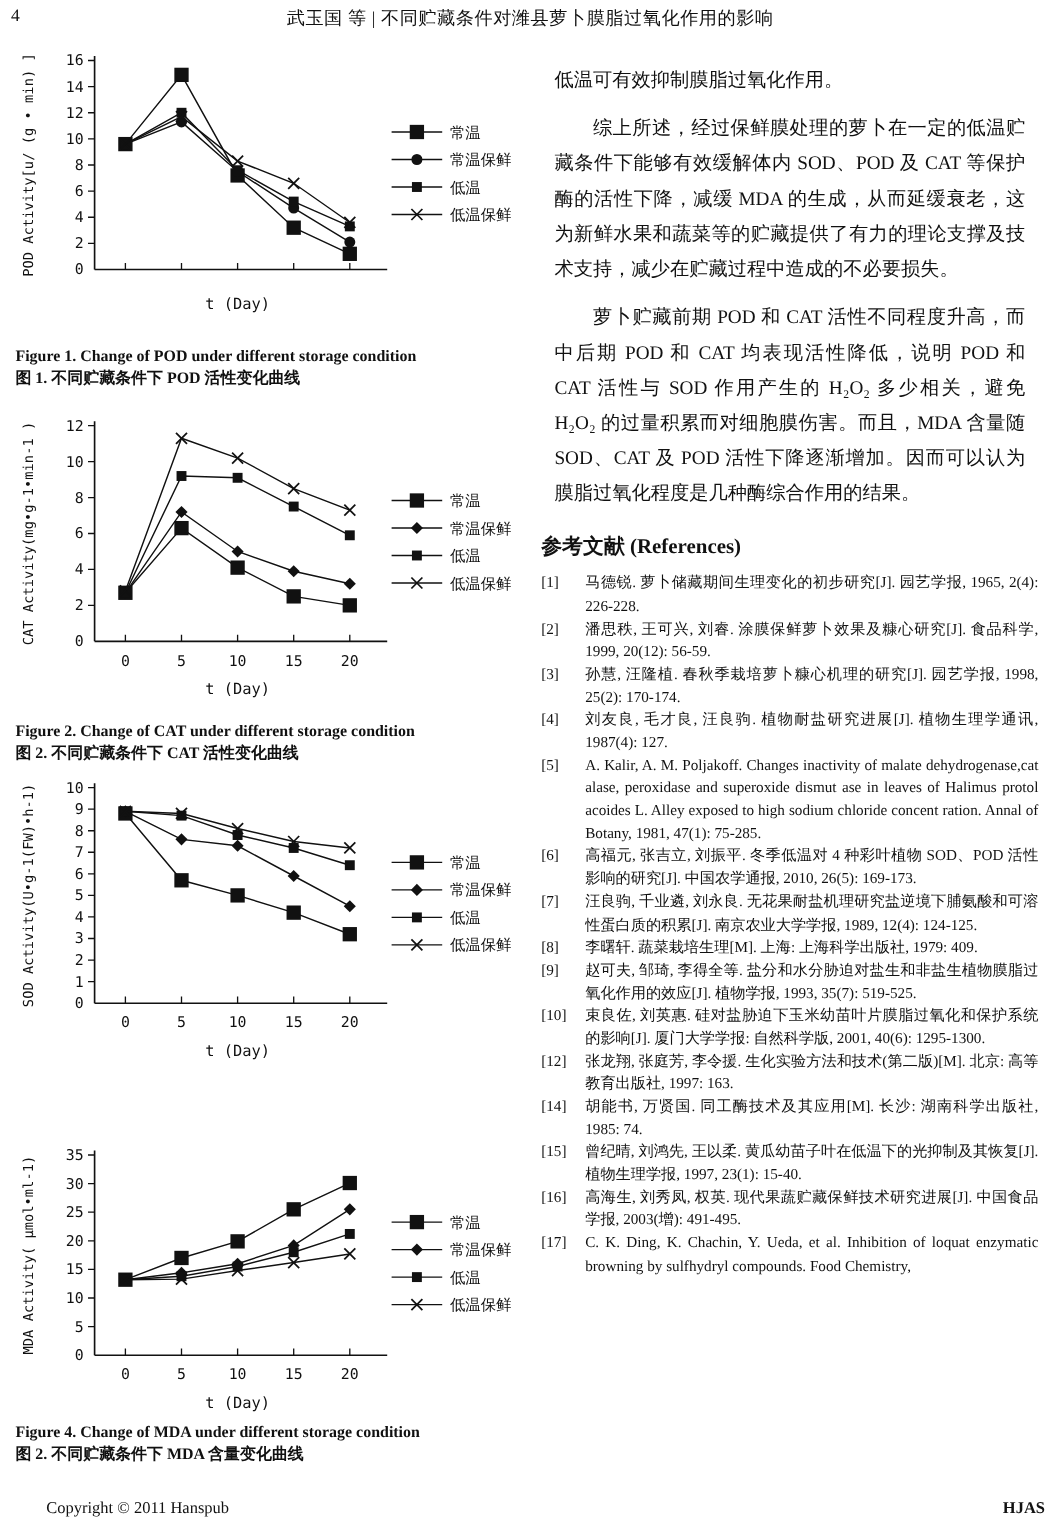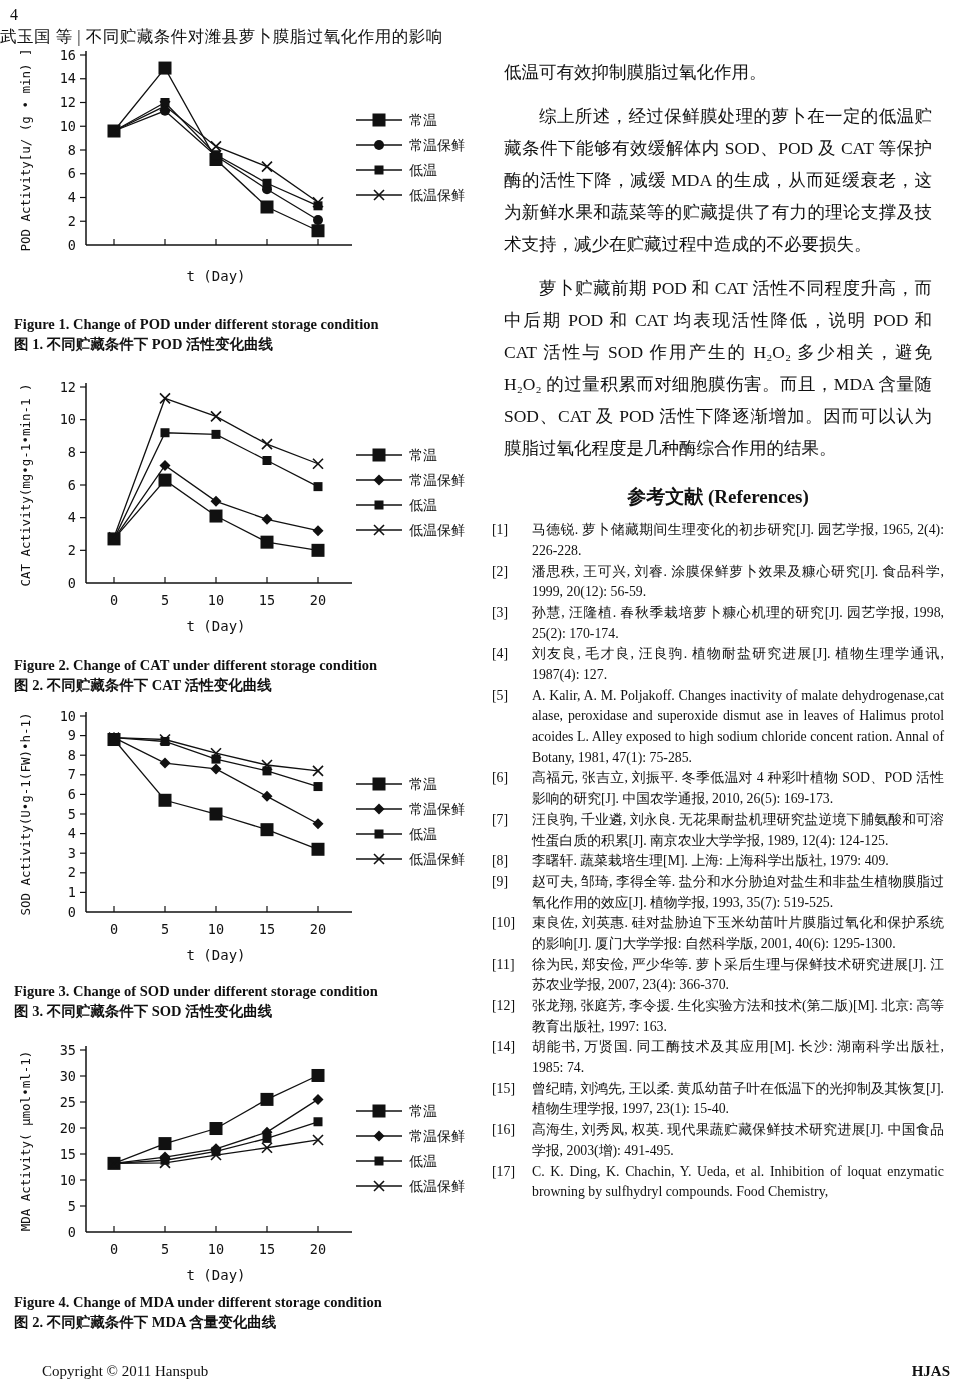--- a/index.html
+++ b/index.html
@@ -1,36 +1,36 @@
 <!DOCTYPE html>
 <html><head>
 <meta charset="utf-8">
 <style>
   html,body{margin:0;padding:0;background:#ffffff;}
   .page{position:relative;width:964px;height:1386px;background:#fff;color:#111;
         font-family:"Liberation Serif",serif;overflow:hidden;}
 
   
   .pg-num{position:absolute;left:10px;top:6px;font-size:16px;}
-  .run-title{position:absolute;left:0;right:0;top:6px;text-align:left;font-size:16.5px;letter-spacing:.5px;margin-top:20px;}
+  .run-title{position:absolute;left:0;right:0;top:6px;text-align:center;font-size:16.5px;letter-spacing:.5px;}
 
   
   .left-col{position:absolute;left:14px;top:40px;width:470px;height:1300px;}
   .fig{position:absolute;left:0;width:470px;margin:0;}
   .fig svg{display:block;}
   figcaption{font-weight:bold;font-size:14.5px;line-height:1.4;}
   .fig1 figcaption{margin-top:24px;}
   .fig2 figcaption{margin-top:12px;}
   .fig3 figcaption{margin-top:9px;}
   .fig4 figcaption{margin-top:4px;}
 
   .right-col{position:absolute;left:492px;top:44px;width:452px;}
   .right-col p{margin:12px;font-size:17.5px;line-height:1.83;text-align:justify;}
   .right-col p.indent{text-indent:2em;}
-  .refs-heading{margin:20px 0 10px 0;font-size:19px;font-weight:bold;text-align:center;}
+  .refs-heading{margin:20px 0 10px 0;font-size:19px;font-weight:bold;}
   #refs{list-style:none;margin:0;padding:0;font-size:13.8px;line-height:1.5;}
   #refs li{position:relative;padding-left:40px;text-align:justify;margin:0;}
   .ref-num{position:absolute;left:0;top:0;}
 
   
   .footer-left{position:absolute;left:6px;bottom:6px;font-size:15px;margin-left:36px;}
   .footer-right{position:absolute;right:14px;bottom:6px;font-size:15px;font-weight:bold;text-align:center;}
 </style>
 </head>
 <body>
@@ -275,24 +275,20 @@
             <text x="395" y="114" font-size="14" text-anchor="start" font-family="Liberation Serif, serif" fill="#111">常温保鲜</text>
             <line x1="342" y1="134" x2="388" y2="134" stroke="#111111" stroke-width="1.3"></line>
             <rect x="360.5" y="129.5" width="9" height="9" fill="#111111"></rect>
             <text x="395" y="139" font-size="14" text-anchor="start" font-family="Liberation Serif, serif" fill="#111">低温</text>
             <line x1="342" y1="159" x2="388" y2="159" stroke="#111111" stroke-width="1.3"></line>
             <line x1="360" y1="154" x2="370" y2="164" stroke="#111111" stroke-width="1.6"></line>
             <line x1="360" y1="164" x2="370" y2="154" stroke="#111111" stroke-width="1.6"></line>
             <text x="395" y="164" font-size="14" text-anchor="start" font-family="Liberation Serif, serif" fill="#111">低温保鲜</text>
           </svg>
         </div>
-      <figcaption>
-        <div>Figure 3. Change of SOD under different storage condition</div>
-        <div>图 3.  不同贮藏条件下 SOD 活性变化曲线</div>
-      </figcaption>
     </figure>
 
     <figure class="fig fig4" style="top:1000px">
       <div id="chart3">
           <svg width="470" height="248" viewBox="0 0 470 248">
             <line x1="72" y1="6" x2="72" y2="192" stroke="#111111" stroke-width="1.5"></line>
             <line x1="72" y1="192" x2="338" y2="192" stroke="#111111" stroke-width="1.5"></line>
             <text x="62" y="196.5" font-size="13.5" text-anchor="end" font-family="DejaVu Sans Mono, monospace" fill="#111">0</text>
             <line x1="66" y1="166" x2="72" y2="166" stroke="#111111" stroke-width="1.2"></line>
             <text x="62" y="170.5" font-size="13.5" text-anchor="end" font-family="DejaVu Sans Mono, monospace" fill="#111">5</text>
@@ -380,21 +376,20 @@
         <li><span class="ref-num">[1]</span><span>马德锐. 萝卜储藏期间生理变化的初步研究[J]. 园艺学报, 1965, 2(4): 226-228.</span></li>
         <li><span class="ref-num">[2]</span><span>潘思秩, 王可兴, 刘睿. 涂膜保鲜萝卜效果及糠心研究[J]. 食品科学, 1999, 20(12): 56-59.</span></li>
         <li><span class="ref-num">[3]</span><span>孙慧, 汪隆植. 春秋季栽培萝卜糠心机理的研究[J]. 园艺学报, 1998, 25(2): 170-174.</span></li>
         <li><span class="ref-num">[4]</span><span>刘友良, 毛才良, 汪良驹. 植物耐盐研究进展[J]. 植物生理学通讯, 1987(4): 127.</span></li>
         <li><span class="ref-num">[5]</span><span>A. Kalir, A. M. Poljakoff. Changes inactivity of malate dehydrogenase,cat alase, peroxidase and superoxide dismut ase in leaves of Halimus protol acoides L. Alley exposed to high sodium chloride concent ration. Annal of Botany, 1981, 47(1): 75-285.</span></li>
         <li><span class="ref-num">[6]</span><span>高福元, 张吉立, 刘振平. 冬季低温对 4 种彩叶植物 SOD、POD 活性影响的研究[J]. 中国农学通报, 2010, 26(5): 169-173.</span></li>
         <li><span class="ref-num">[7]</span><span>汪良驹, 千业遴, 刘永良. 无花果耐盐机理研究盐逆境下脯氨酸和可溶性蛋白质的积累[J]. 南京农业大学学报, 1989, 12(4): 124-125.</span></li>
         <li><span class="ref-num">[8]</span><span>李曙轩. 蔬菜栽培生理[M]. 上海: 上海科学出版社, 1979: 409.</span></li>
         <li><span class="ref-num">[9]</span><span>赵可夫, 邹琦, 李得全等. 盐分和水分胁迫对盐生和非盐生植物膜脂过氧化作用的效应[J]. 植物学报, 1993, 35(7): 519-525.</span></li>
         <li><span class="ref-num">[10]</span><span>束良佐, 刘英惠. 硅对盐胁迫下玉米幼苗叶片膜脂过氧化和保护系统的影响[J]. 厦门大学学报: 自然科学版, 2001, 40(6): 1295-1300.</span></li>
-        <li><span class="ref-num">[11]</span><span>徐为民, 郑安俭, 严少华等. 萝卜采后生理与保鲜技术研究进展[J]. 江苏农业学报, 2007, 23(4): 366-370.</span></li>
         <li><span class="ref-num">[12]</span><span>张龙翔, 张庭芳, 李令援. 生化实验方法和技术(第二版)[M]. 北京: 高等教育出版社, 1997: 163.</span></li>
         <li><span class="ref-num">[14]</span><span>胡能书, 万贤国. 同工酶技术及其应用[M]. 长沙: 湖南科学出版社, 1985: 74.</span></li>
         <li><span class="ref-num">[15]</span><span>曾纪晴, 刘鸿先, 王以柔. 黄瓜幼苗子叶在低温下的光抑制及其恢复[J]. 植物生理学报, 1997, 23(1): 15-40.</span></li>
         <li><span class="ref-num">[16]</span><span>高海生, 刘秀凤, 权英. 现代果蔬贮藏保鲜技术研究进展[J]. 中国食品学报, 2003(增): 491-495.</span></li>
         <li><span class="ref-num">[17]</span><span>C. K. Ding, K. Chachin, Y. Ueda, et al. Inhibition of loquat enzymatic browning by sulfhydryl compounds. Food Chemistry,</span></li>
       </ol>
   </section>
 
   <span class="footer-left">Copyright © 2011 Hanspub</span>
   <span class="footer-right">HJAS</span>

